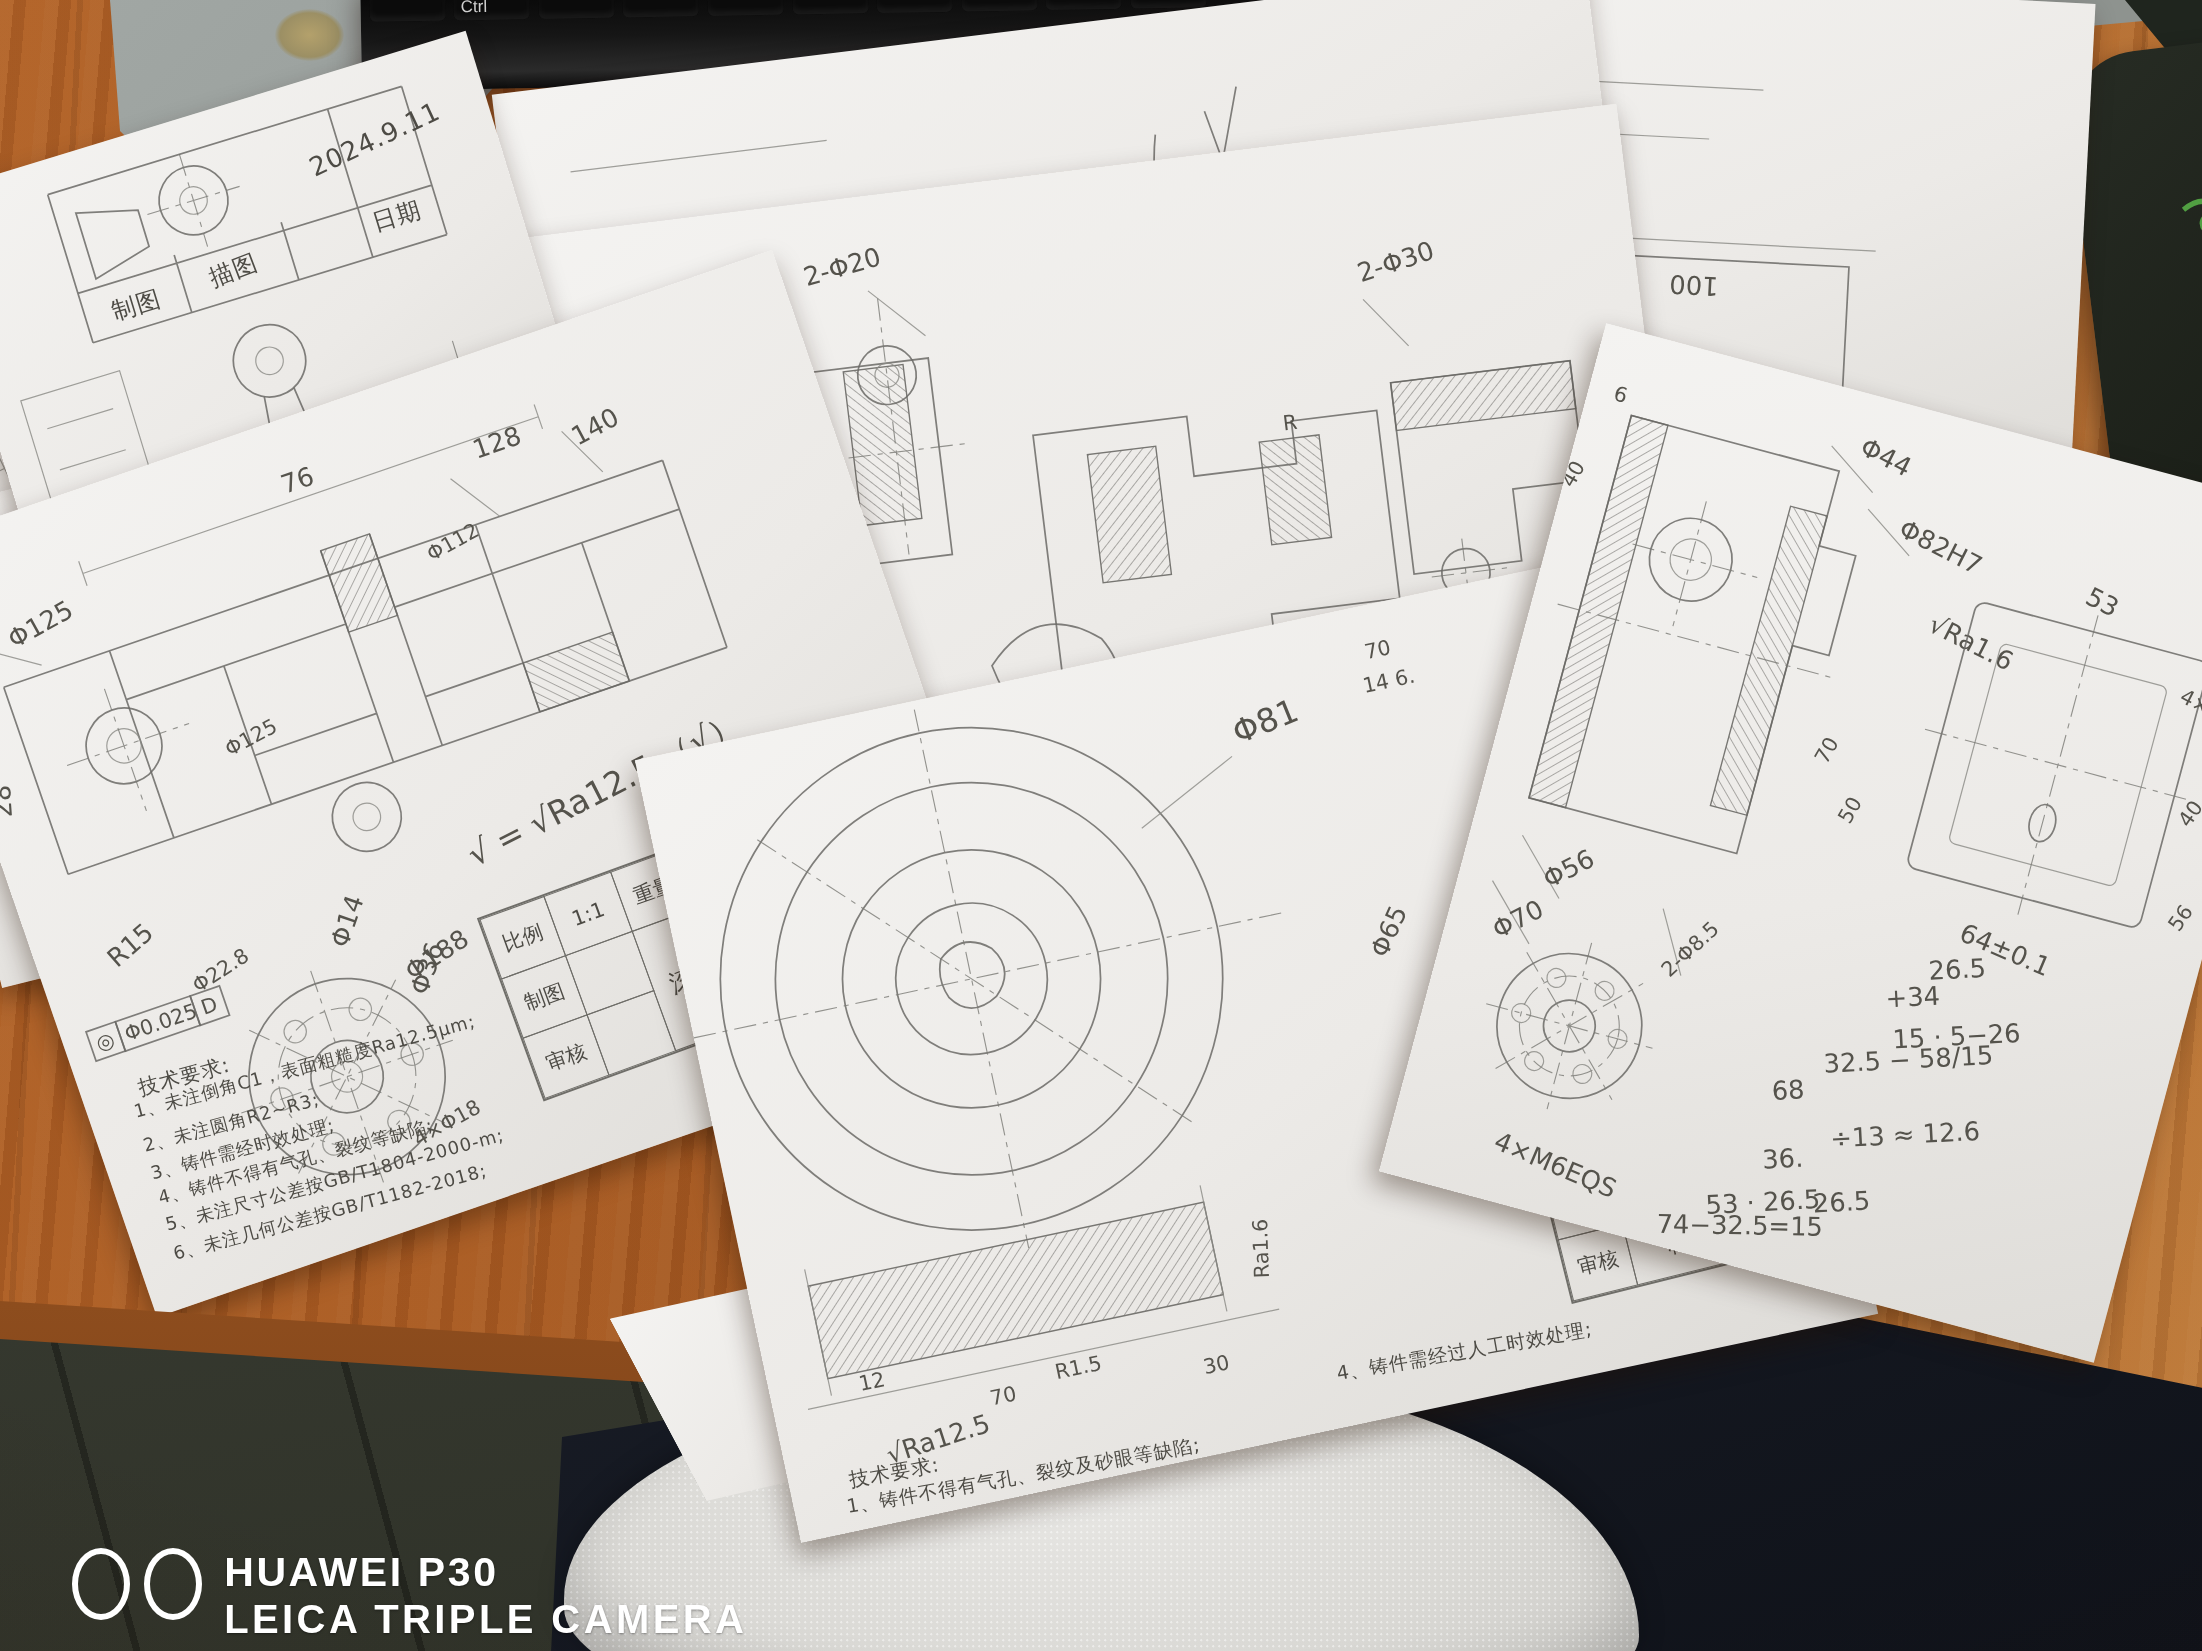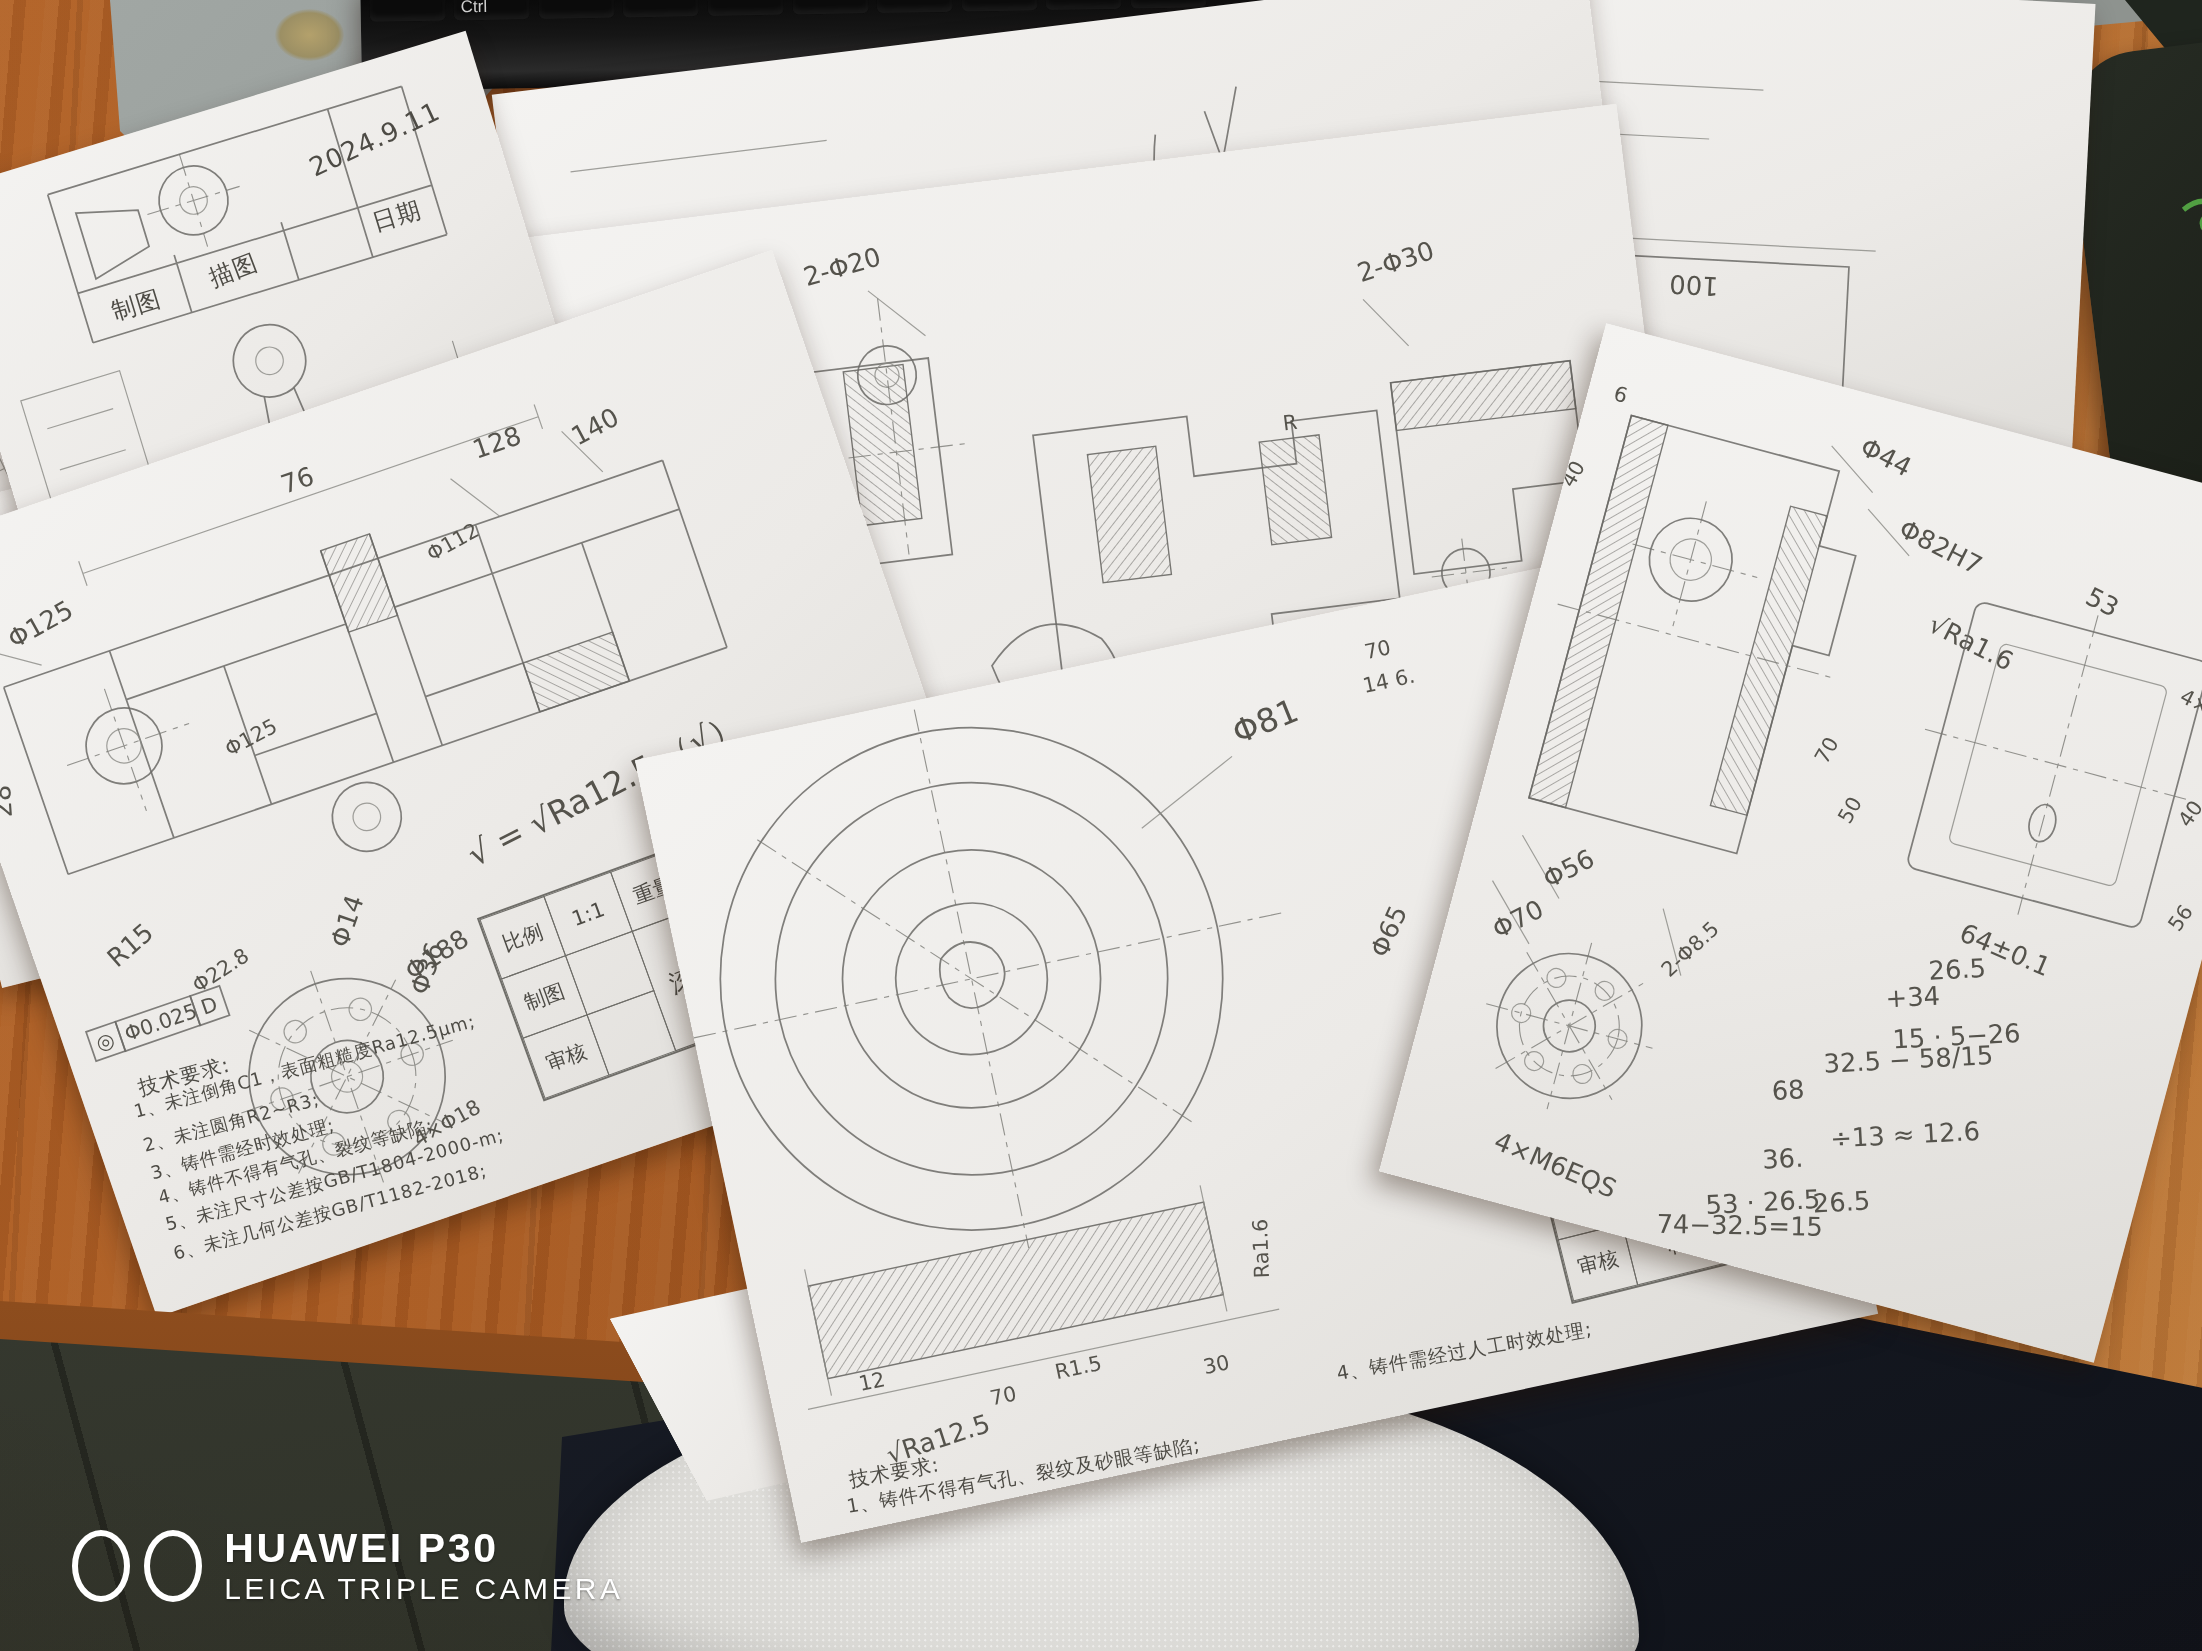--- a/index.html
+++ b/index.html
@@ -68,22 +68,22 @@
   text.dim{fill:#55534c;font-family:"DejaVu Sans",sans-serif;font-size:30px;}
   text.s{font-size:24px;} text.l{font-size:38px;}
   .hw{position:absolute;color:#4d4b45;font-size:20.6px;letter-spacing:0.9px;line-height:1.55;white-space:nowrap;font-family:"DejaVu Sans",sans-serif;}
   .tb{position:absolute;border:2.2px solid #6f6e69;}
   .tc{position:absolute;border:1.3px solid #6f6e69;box-sizing:border-box;color:#4d4b45;
       font-size:20.6px;display:flex;align-items:center;justify-content:center;font-family:"DejaVu Sans",sans-serif;}
   
   .wm{left:72px;top:1525px;color:#fff;display:flex;align-items:center;gap:22.4px;text-shadow:0 0.9px 2.6px rgba(0,0,0,.4);}
   .wm .rings{display:flex;gap:13.8px;}
   .wm .ring{width:46px;height:60px;border:6px solid #fff;border-radius:50%;}
-  .wm .l1{font-size:41px;font-weight:700;letter-spacing:2.6px;line-height:1.15;}
-  .wm .l2{font-size:30px;font-weight:400;letter-spacing:3.4px;line-height:1.15;}
+  .wm .l1{font-size:41px;font-weight:700;letter-spacing:2.6px;line-height:1.15;margin-top:24px;}
+  .wm .l2{font-size:40px;font-weight:700;letter-spacing:3.4px;line-height:1.15;}
 </style>
 </head>
 <body>
 
 <div class="stage">
 
   <svg width="0" height="0" style="position:absolute">
       <defs>
     <pattern id="hatch" width="9" height="9" patternUnits="userSpaceOnUse" patternTransform="rotate(45)">
       <line x1="0" y1="0" x2="0" y2="9" stroke="#6f6e6a" stroke-width="1.4"></line>

